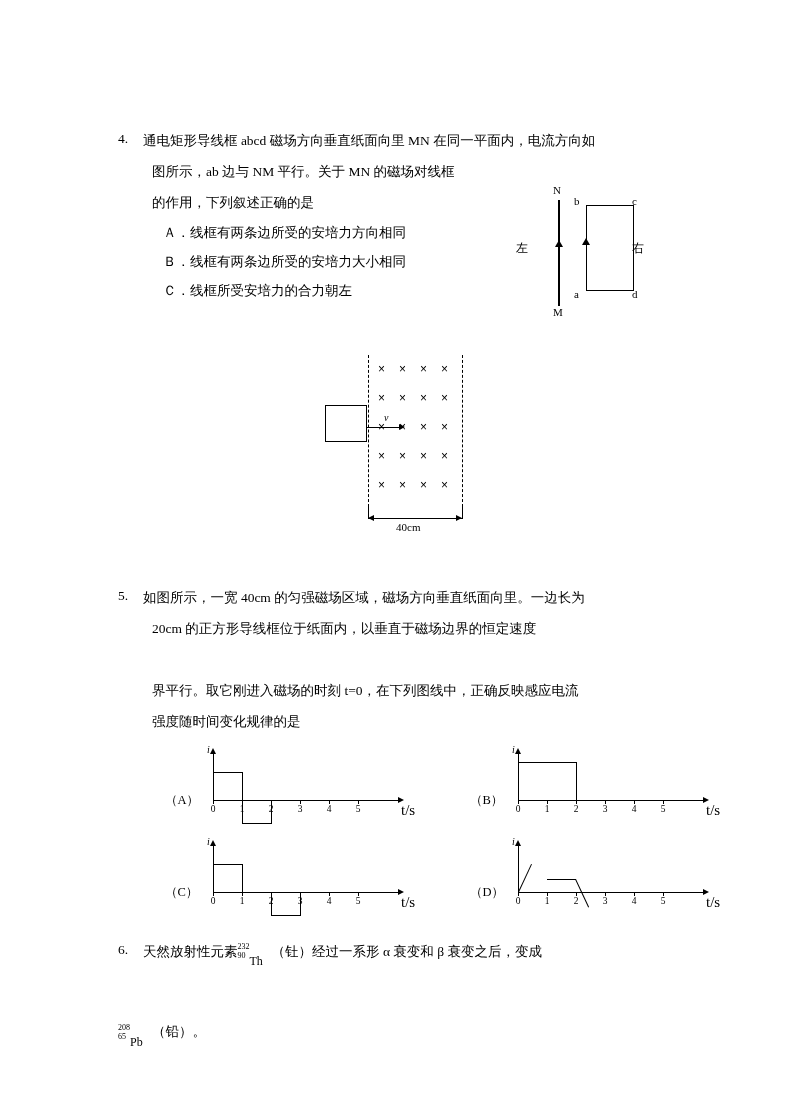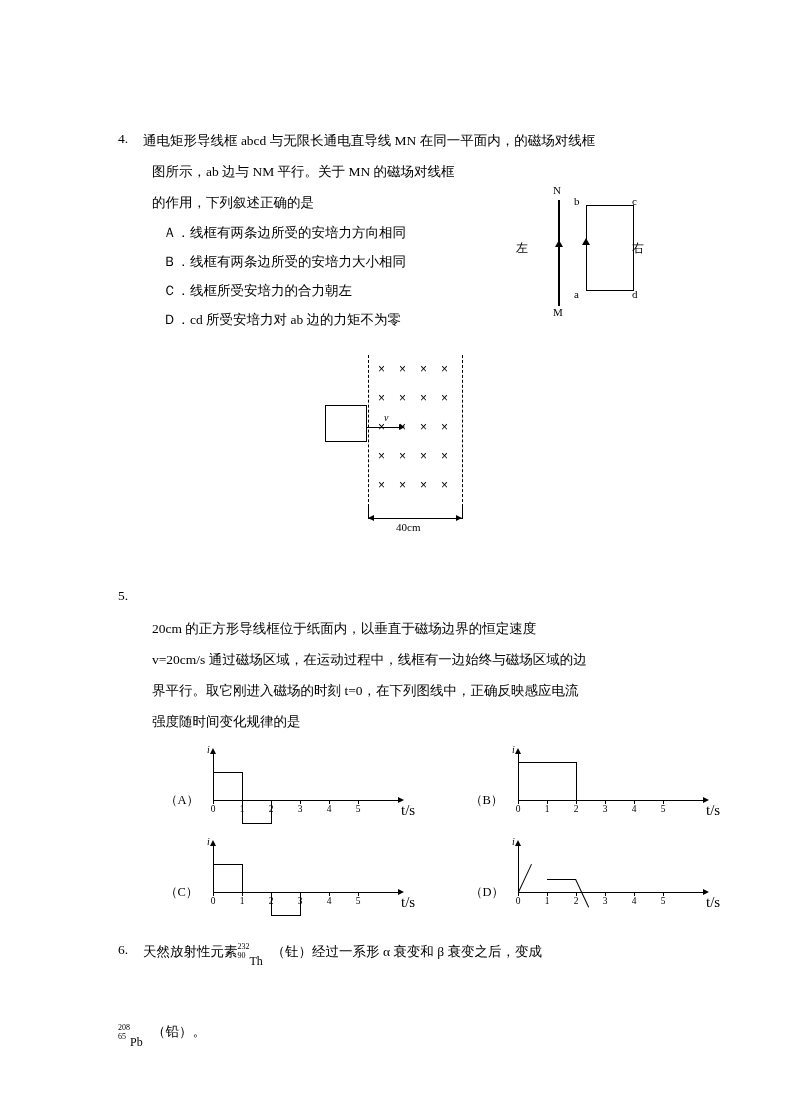--- a/index.html
+++ b/index.html
@@ -199,28 +199,27 @@
     background: #000;
   }
 </style>
 </head>
 <body>
 
 <div class="page">
 
   <div class="q-num" style="left:118px; top:131px;">4.</div>
 
-  <div class="line" style="left:143px; top:131px;">通电矩形导线框 abcd 与无限长通电直导线 MN 在同一平面内，的磁场对线框</div>
+  <div class="line" style="left:143px; top:131px;">通电矩形导线框 abcd 磁场方向垂直纸面向里 MN 在同一平面内，电流方向如</div>
   <div class="line" style="left:152px; top:162px;">图所示，ab 边与 NM 平行。关于 MN 的磁场对线框</div>
   <div class="line" style="left:152px; top:193px;">的作用，下列叙述正确的是</div>
 
   <div class="opt" style="left:163px; top:224px;">Ａ．线框有两条边所受的安培力方向相同</div>
   <div class="opt" style="left:163px; top:253px;">Ｂ．线框有两条边所受的安培力大小相同</div>
   <div class="opt" style="left:163px; top:282px;">Ｃ．线框所受安培力的合力朝左</div>
-  <div class="opt" style="left:163px; top:311px;">Ｄ．cd 所受安培力对 ab 边的力矩不为零</div>
 
   <div id="q4-figure">
 
     <div class="fig-label" style="left:43px; top:4px;">N</div>
 
     <div class="fig-label" style="left:43px; top:126px;">M</div>
 
     <div class="wire-v" style="left:48px; top:20px; height:106px;"></div>
 
     <div style="position:absolute; left:45px; top:60px; width:0; height:0; border-left:4px solid transparent; border-right:4px solid transparent; border-bottom:7px solid #000;"></div>
@@ -278,22 +277,22 @@
     <div class="tick-v" style="left:132px; top:152px; height:12px;"></div>
     <div class="dim-line" style="left:38px; top:163px; width:94px;"></div>
     <div style="position:absolute; left:0; top:0; width:0;height:0;"></div>
     <div style="position:absolute; left:38px; top:159.5px; width:0;height:0; border-top:3.5px solid transparent; border-bottom:3.5px solid transparent; border-right:6px solid #000;"></div>
     <div style="position:absolute; left:126px; top:159.5px; width:0;height:0; border-top:3.5px solid transparent; border-bottom:3.5px solid transparent; border-left:6px solid #000;"></div>
     <div style="position:absolute; left:66px; top:166px; font-size:11px;">40cm</div>
   </div>
 
   <div class="q-num" style="left:118px; top:588px;">5.</div>
 
+  <div class="line" style="left:143px; top:588px;">如图所示，一宽 40cm 的匀强磁场区域，磁场方向垂直纸面向里。一边长为</div>
   <div class="line" style="left:152px; top:619px;">20cm 的正方形导线框位于纸面内，以垂直于磁场边界的恒定速度</div>
-  <div class="line" style="left:152px; top:650px;">v=20cm/s 通过磁场区域，在运动过程中，线框有一边始终与磁场区域的边</div>
   <div class="line" style="left:152px; top:681px;text-align:center;">界平行。取它刚进入磁场的时刻 t=0，在下列图线中，正确反映感应电流</div>
   <div class="line" style="left:152px; top:712px;">强度随时间变化规律的是</div>
 
   <div class="graph" style="left:195px; top:748px;">
     <div class="letter">（A）</div>
     <div class="axis-x"></div>
     <div class="axis-y"></div>
     <div class="ah-x"></div>
     <div class="ah-y"></div>
     <div class="lab-i">i</div>

